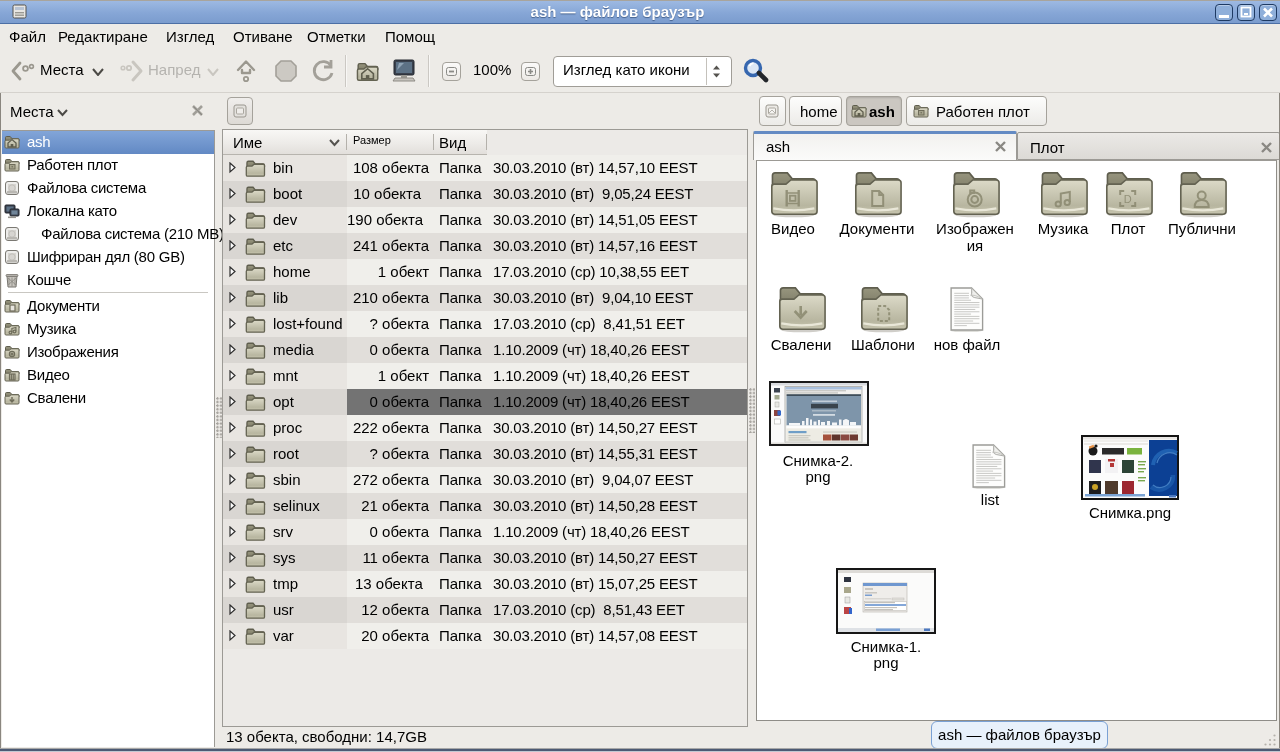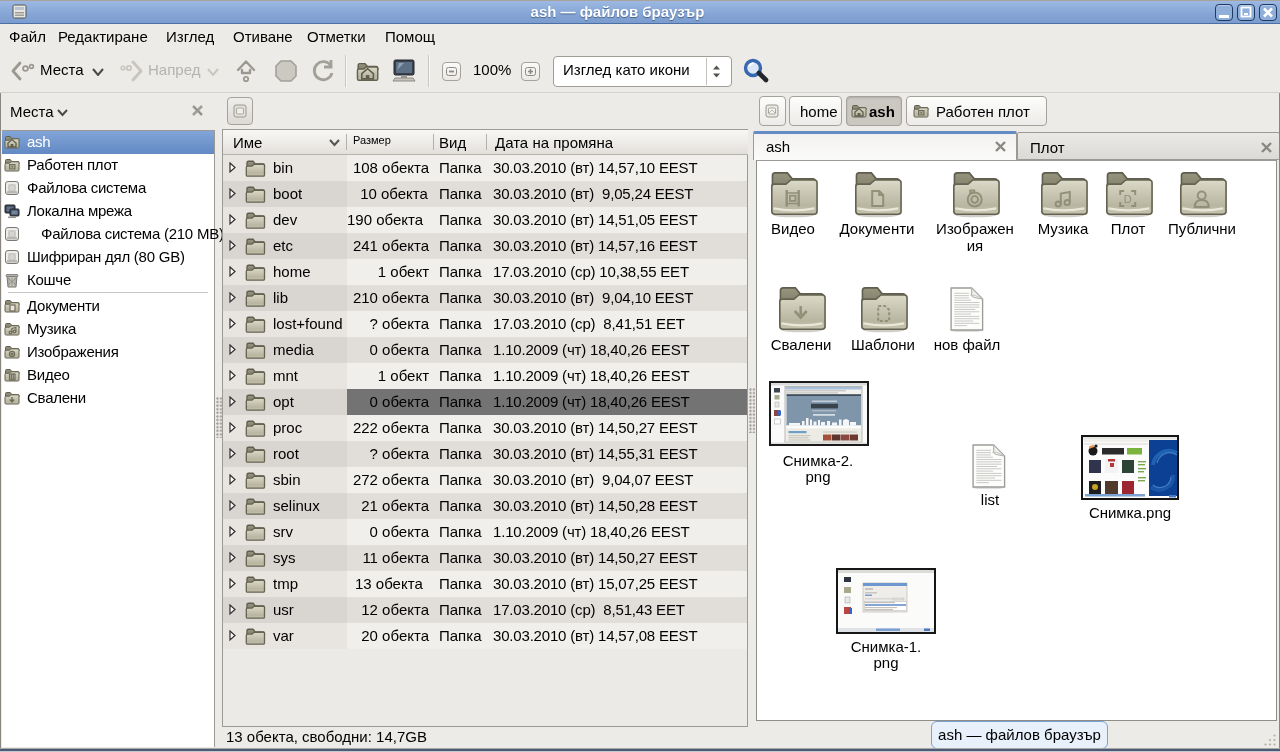--- a/index.html
+++ b/index.html
@@ -200,21 +200,21 @@
 <div class="abs srow" style="left:2px;top:177px">
     <span class="lbl">Файлова система</span>
   </div>
 <svg class="abs" style="left:4px;top:180px" width="16" height="16" viewBox="0 0 16 16">
     <rect x="1.5" y="1.5" width="13" height="13" rx="2.5" fill="#e9e8e6" stroke="#7b7973"></rect>
     <rect x="3.2" y="3.2" width="9.6" height="9.6" rx="1.5" fill="#d7d5d1" stroke="#f5f5f3"></rect>
     <circle cx="8" cy="8" r="3.2" fill="none" stroke="#c2c0bb"></circle>
     <rect x="2.8" y="11" width="10.4" height="2.4" fill="#b9b7b2" rx="1"></rect>
   </svg>
 <div class="abs srow" style="left:2px;top:200px">
-    <span class="lbl">Локална мрежа</span>
+    <span class="lbl">Локална като</span>
   </div>
 <svg class="abs" style="left:4px;top:203px" width="16" height="16" viewBox="0 0 16 16">
     <rect x="1" y="2" width="10" height="8" rx="1" fill="#3a414d" stroke="#23272e"></rect>
     <rect x="2.5" y="3.5" width="7" height="5" fill="#5c7185"></rect>
     <rect x="6" y="6" width="9" height="7" rx="1" fill="#434b59" stroke="#23272e"></rect>
     <rect x="7.5" y="7.5" width="6" height="4" fill="#708599"></rect>
     <rect x="4" y="13.5" width="8" height="1.6" fill="#9a9892"></rect>
   </svg>
 <div class="abs srow" style="left:16px;top:223px">
     <span class="lbl">Файлова система (210 MB)</span>
@@ -303,23 +303,20 @@
       <svg class="abs" style="left:105px;top:8px" width="13" height="9" viewBox="0 0 13 9">
         <path d="M2 2 L6.5 7 L11 2" fill="none" stroke="#55534f" stroke-width="2"></path>
       </svg>
     </div>
 <div class="fhdr abs" style="left:124px;width:87px">
       <span class="abs" style="left:6px;top:4px;font-size:11px">Размер</span>
     </div>
 <div class="fhdr abs" style="left:211px;width:53px">
       <span class="abs" style="left:5px;top:4px;font-size:15px">Вид</span>
     </div>
-<div class="fhdr abs" style="left:264px;width:261px">
-      <span class="abs" style="left:8px;top:4px;font-size:15px">Дата на промяна</span>
-    </div>
 <span class="hsep" style="left:123px"></span>
     <span class="hsep" style="left:210px"></span>
     <span class="hsep" style="left:263px"></span>
 <div class="frow abs" style="top:25px;background:#f0efeb">
       <div class="fcol1" style="background:#e8e5e1"></div>
       <svg class="abs" style="left:6px;top:7px" width="8" height="12" viewBox="0 0 8 12">
         <path d="M1 1 L6 5.5 L1 10 z" fill="#fdfdfd" stroke="#2e2e2e" stroke-width="1.2"></path>
       </svg>
       <svg class="abs" style="left:22px;top:3px" width="21" height="19" viewBox="0 0 21 19">
         <use href="#fol16" transform="scale(1.3)"></use>
@@ -331,21 +328,21 @@
     </div>
 <div class="frow abs" style="top:51px;background:#e1deda">
       <div class="fcol1" style="background:#d9d6d2"></div>
       <svg class="abs" style="left:6px;top:7px" width="8" height="12" viewBox="0 0 8 12">
         <path d="M1 1 L6 5.5 L1 10 z" fill="#fdfdfd" stroke="#2e2e2e" stroke-width="1.2"></path>
       </svg>
       <svg class="abs" style="left:22px;top:3px" width="21" height="19" viewBox="0 0 21 19">
         <use href="#fol16" transform="scale(1.3)"></use>
       </svg>
       <span class="ftxt" style="left:50px">boot</span>
-      <span class="ftxt" style="left:130px;width:82px;text-align:center">10 обекта</span>
+      <span class="ftxt" style="left:116px;width:82px;text-align:right">10 обекта</span>
       <span class="ftxt" style="left:216px">Папка</span>
       <span class="ftxt" style="left:270px;letter-spacing:-0.18px">30.03.2010 (вт)&nbsp;&nbsp;9,05,24 EEST</span>
     </div>
 <div class="frow abs" style="top:77px;background:#f0efeb">
       <div class="fcol1" style="background:#e8e5e1"></div>
       <svg class="abs" style="left:6px;top:7px" width="8" height="12" viewBox="0 0 8 12">
         <path d="M1 1 L6 5.5 L1 10 z" fill="#fdfdfd" stroke="#2e2e2e" stroke-width="1.2"></path>
       </svg>
       <svg class="abs" style="left:22px;top:3px" width="21" height="19" viewBox="0 0 21 19">
         <use href="#fol16" transform="scale(1.3)"></use>

